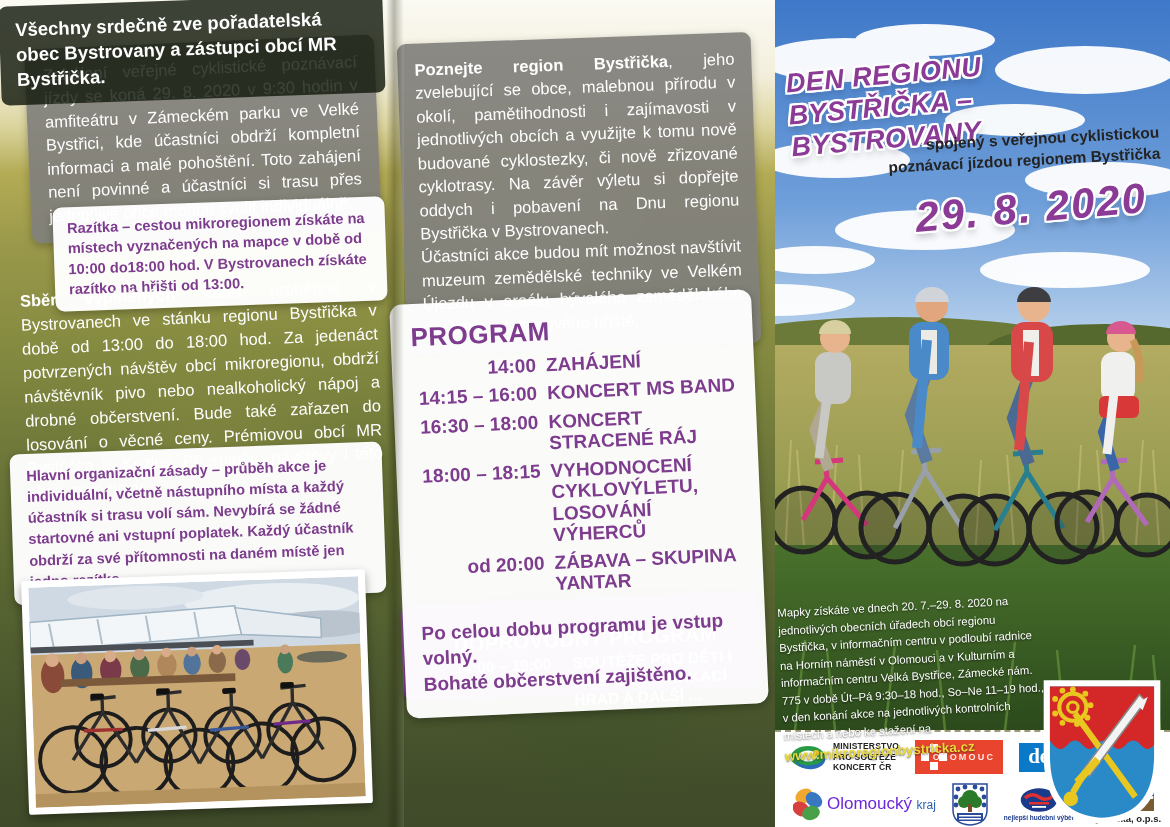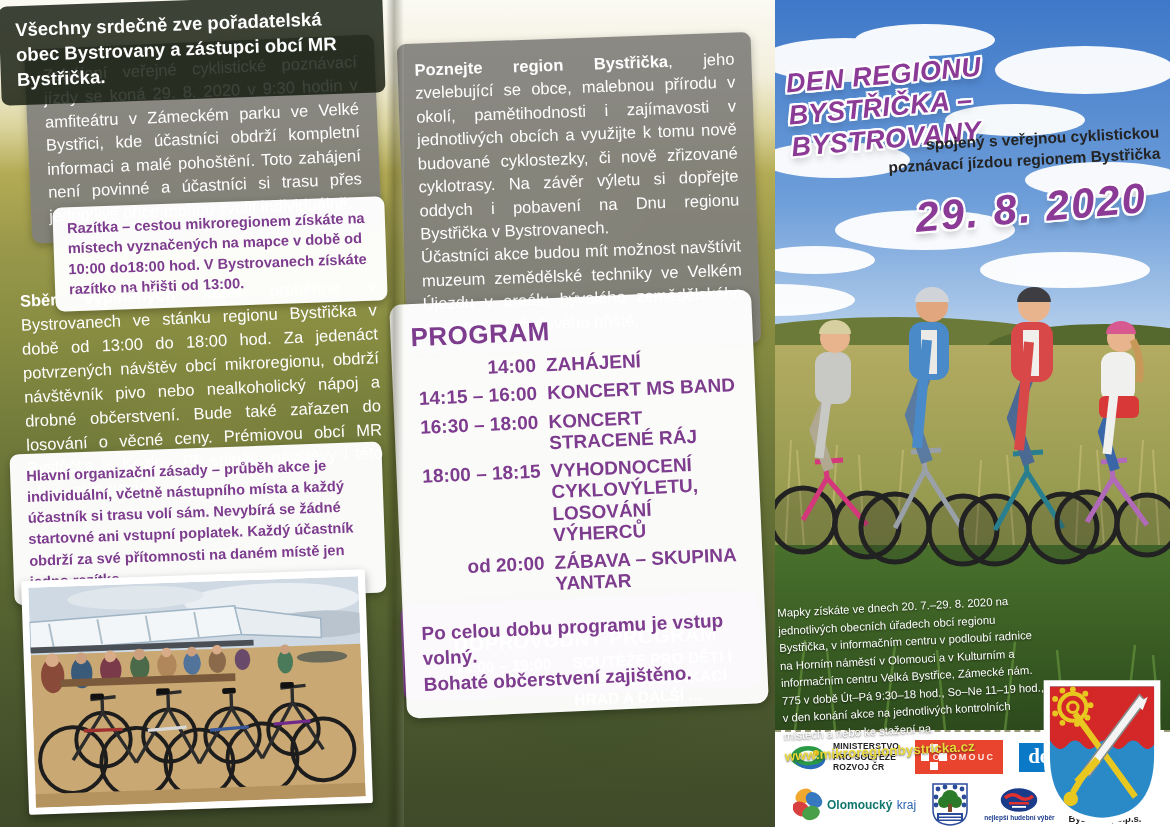--- a/index.html
+++ b/index.html
@@ -94,21 +94,21 @@
   .logo-row1{position:absolute;left:14px;top:8px;display:flex;align-items:center;gap:16px;}
   .logo-row2{position:absolute;left:18px;top:50px;display:flex;align-items:center;gap:14px;}
   .mmr{display:flex;align-items:center;gap:6px;}
   .mmr-text{font-size:8.5px;font-weight:bold;color:#222;line-height:1.25;letter-spacing:.2px;}
   .olomouc-logo{position:relative;width:88px;height:34px;background:#e8442e;display:flex;
     align-items:center;justify-content:flex-end;padding-right:8px;box-sizing:border-box;}
   .olomouc-text{color:rgba(255,255,255,.88);font-size:9px;letter-spacing:2.2px;font-weight:bold;}
   .denik-logo{background:#0a7ac8;color:#fff;font-family:"Liberation Serif",serif;
     font-weight:bold;font-size:21px;padding:1px 9px 3px 9px;}
   .kraj{display:flex;align-items:center;gap:4px;}
-  .kraj-text .r{color:#0f766e;font-weight:bold;font-size:12px;}
+  .kraj-text .r{color:#6d28d9;font-weight:normal;font-size:17px;}
   .kraj-text .bl{color:#2a62b0;font-size:12px;}
   .small-caption{font-size:6.5px;font-weight:bold;color:#1a3a8a;text-align:center;line-height:1.2;}
   .ops{display:flex;flex-direction:column;align-items:center;}
   .ops-caption{font-size:9.5px;font-weight:bold;color:#222;margin-top:2px;}
   .coat{position:absolute;left:1038px;top:676px;width:128px;height:151px;z-index:6;}
   .coat svg{display:block;width:100%;height:100%;}
 </style>
 </head>
 <body>
 
@@ -375,21 +375,21 @@
       <div class="mmr">
         <svg width="38" height="27" viewBox="0 0 38 27">
           <ellipse cx="19" cy="13" rx="17" ry="11" fill="#2a9a46"></ellipse>
           <path d="M6,17 A17,11 0 0 0 36,13 A12,8 0 0 1 6,17" fill="#2a6ab8"></path>
           <ellipse cx="19" cy="12" rx="9" ry="5.5" fill="#fff"></ellipse>
           <circle cx="27" cy="9" r="3" fill="#f0c020"></circle>
         </svg>
         <div class="mmr-text">
           <div>MINISTERSTVO</div>
           <div>PRO SOUTĚŽE</div>
-          <div>ROZVOJ ČR</div>
+          <div>KONCERT ČR</div>
         </div>
       </div>
       <div class="olomouc-logo">
         <svg width="26" height="26" viewBox="0 0 26 26" style="position:absolute;left:6px;top:4px">
           <g fill="#fff">
               <rect x="0" y="9" width="8" height="8"></rect>
               <rect x="9" y="0" width="8" height="8"></rect>
           <rect x="9" y="18" width="8" height="8"></rect>
               <rect x="18" y="9" width="8" height="8"></rect>
             </g>

